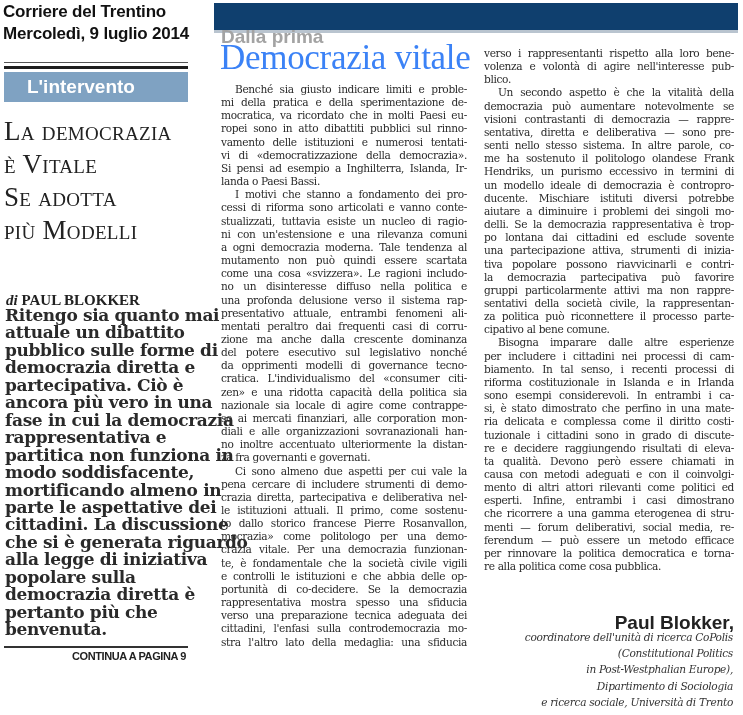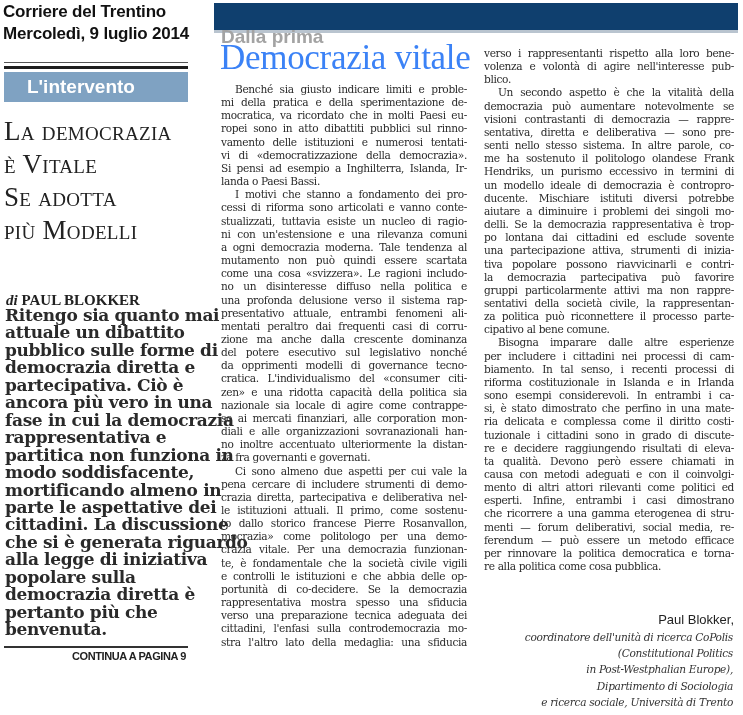--- a/index.html
+++ b/index.html
@@ -69,21 +69,21 @@
       line-height:13.15px; color:#2b2b2b; letter-spacing:-0.35px;
     }
     .col div { white-space:nowrap; }
     .col .j { text-align:justify; text-align-last:justify; white-space:normal; }
     .col .ind { padding-left:14px; }
     .col1 { left:221px; top:83px; width:246px; }
     .col2 { left:484px; top:11px; width:250px;margin-top:36px; }
 
     .sig-name {
       position:absolute; right:9px; top:612px; font-family:"Liberation Sans", sans-serif;
-      font-weight:normal; font-size:13px; color:#222; white-space:nowrap;
+      font-weight:bold; font-size:19px; color:#222; white-space:nowrap;
     }
     .sig-lines {
       position:absolute; right:10px; top:629px; text-align:right;
       font-family:"DejaVu Serif", serif; font-style:italic; font-size:10.6px; line-height:16.2px; color:#333;
       letter-spacing:-0.3px;
     }
     .sig-lines div { white-space:nowrap; }
   </style>
 </head>
 <body>

